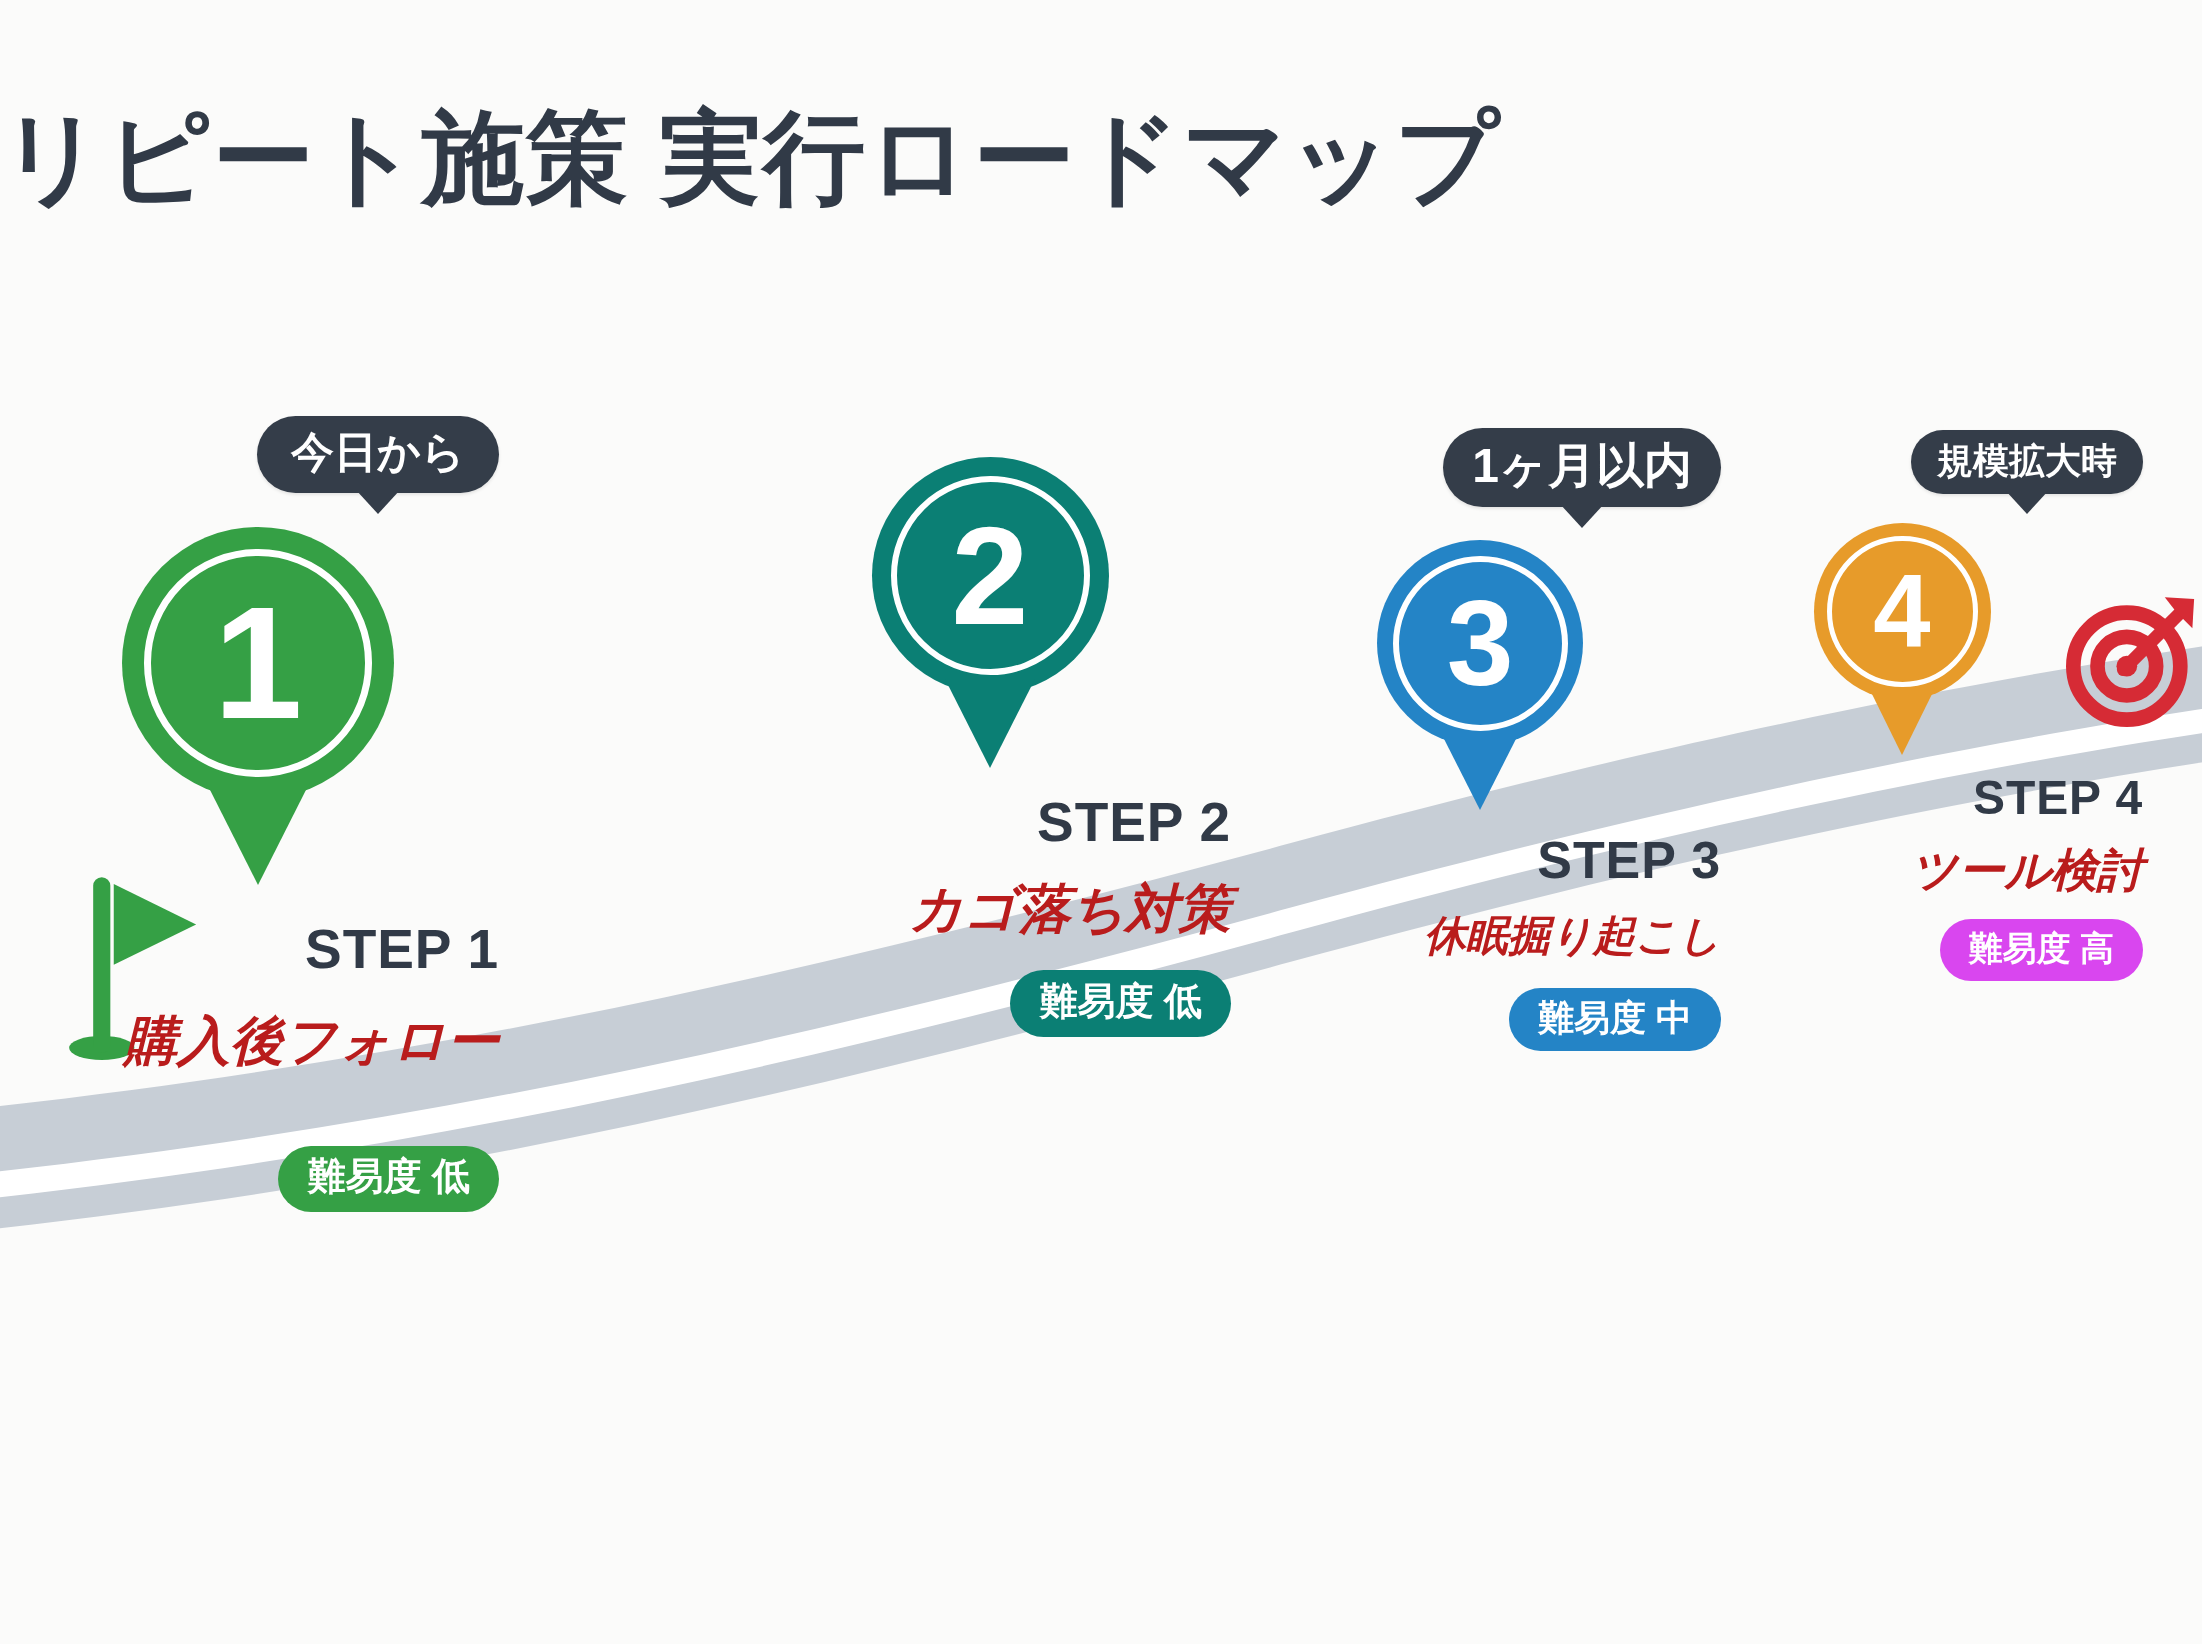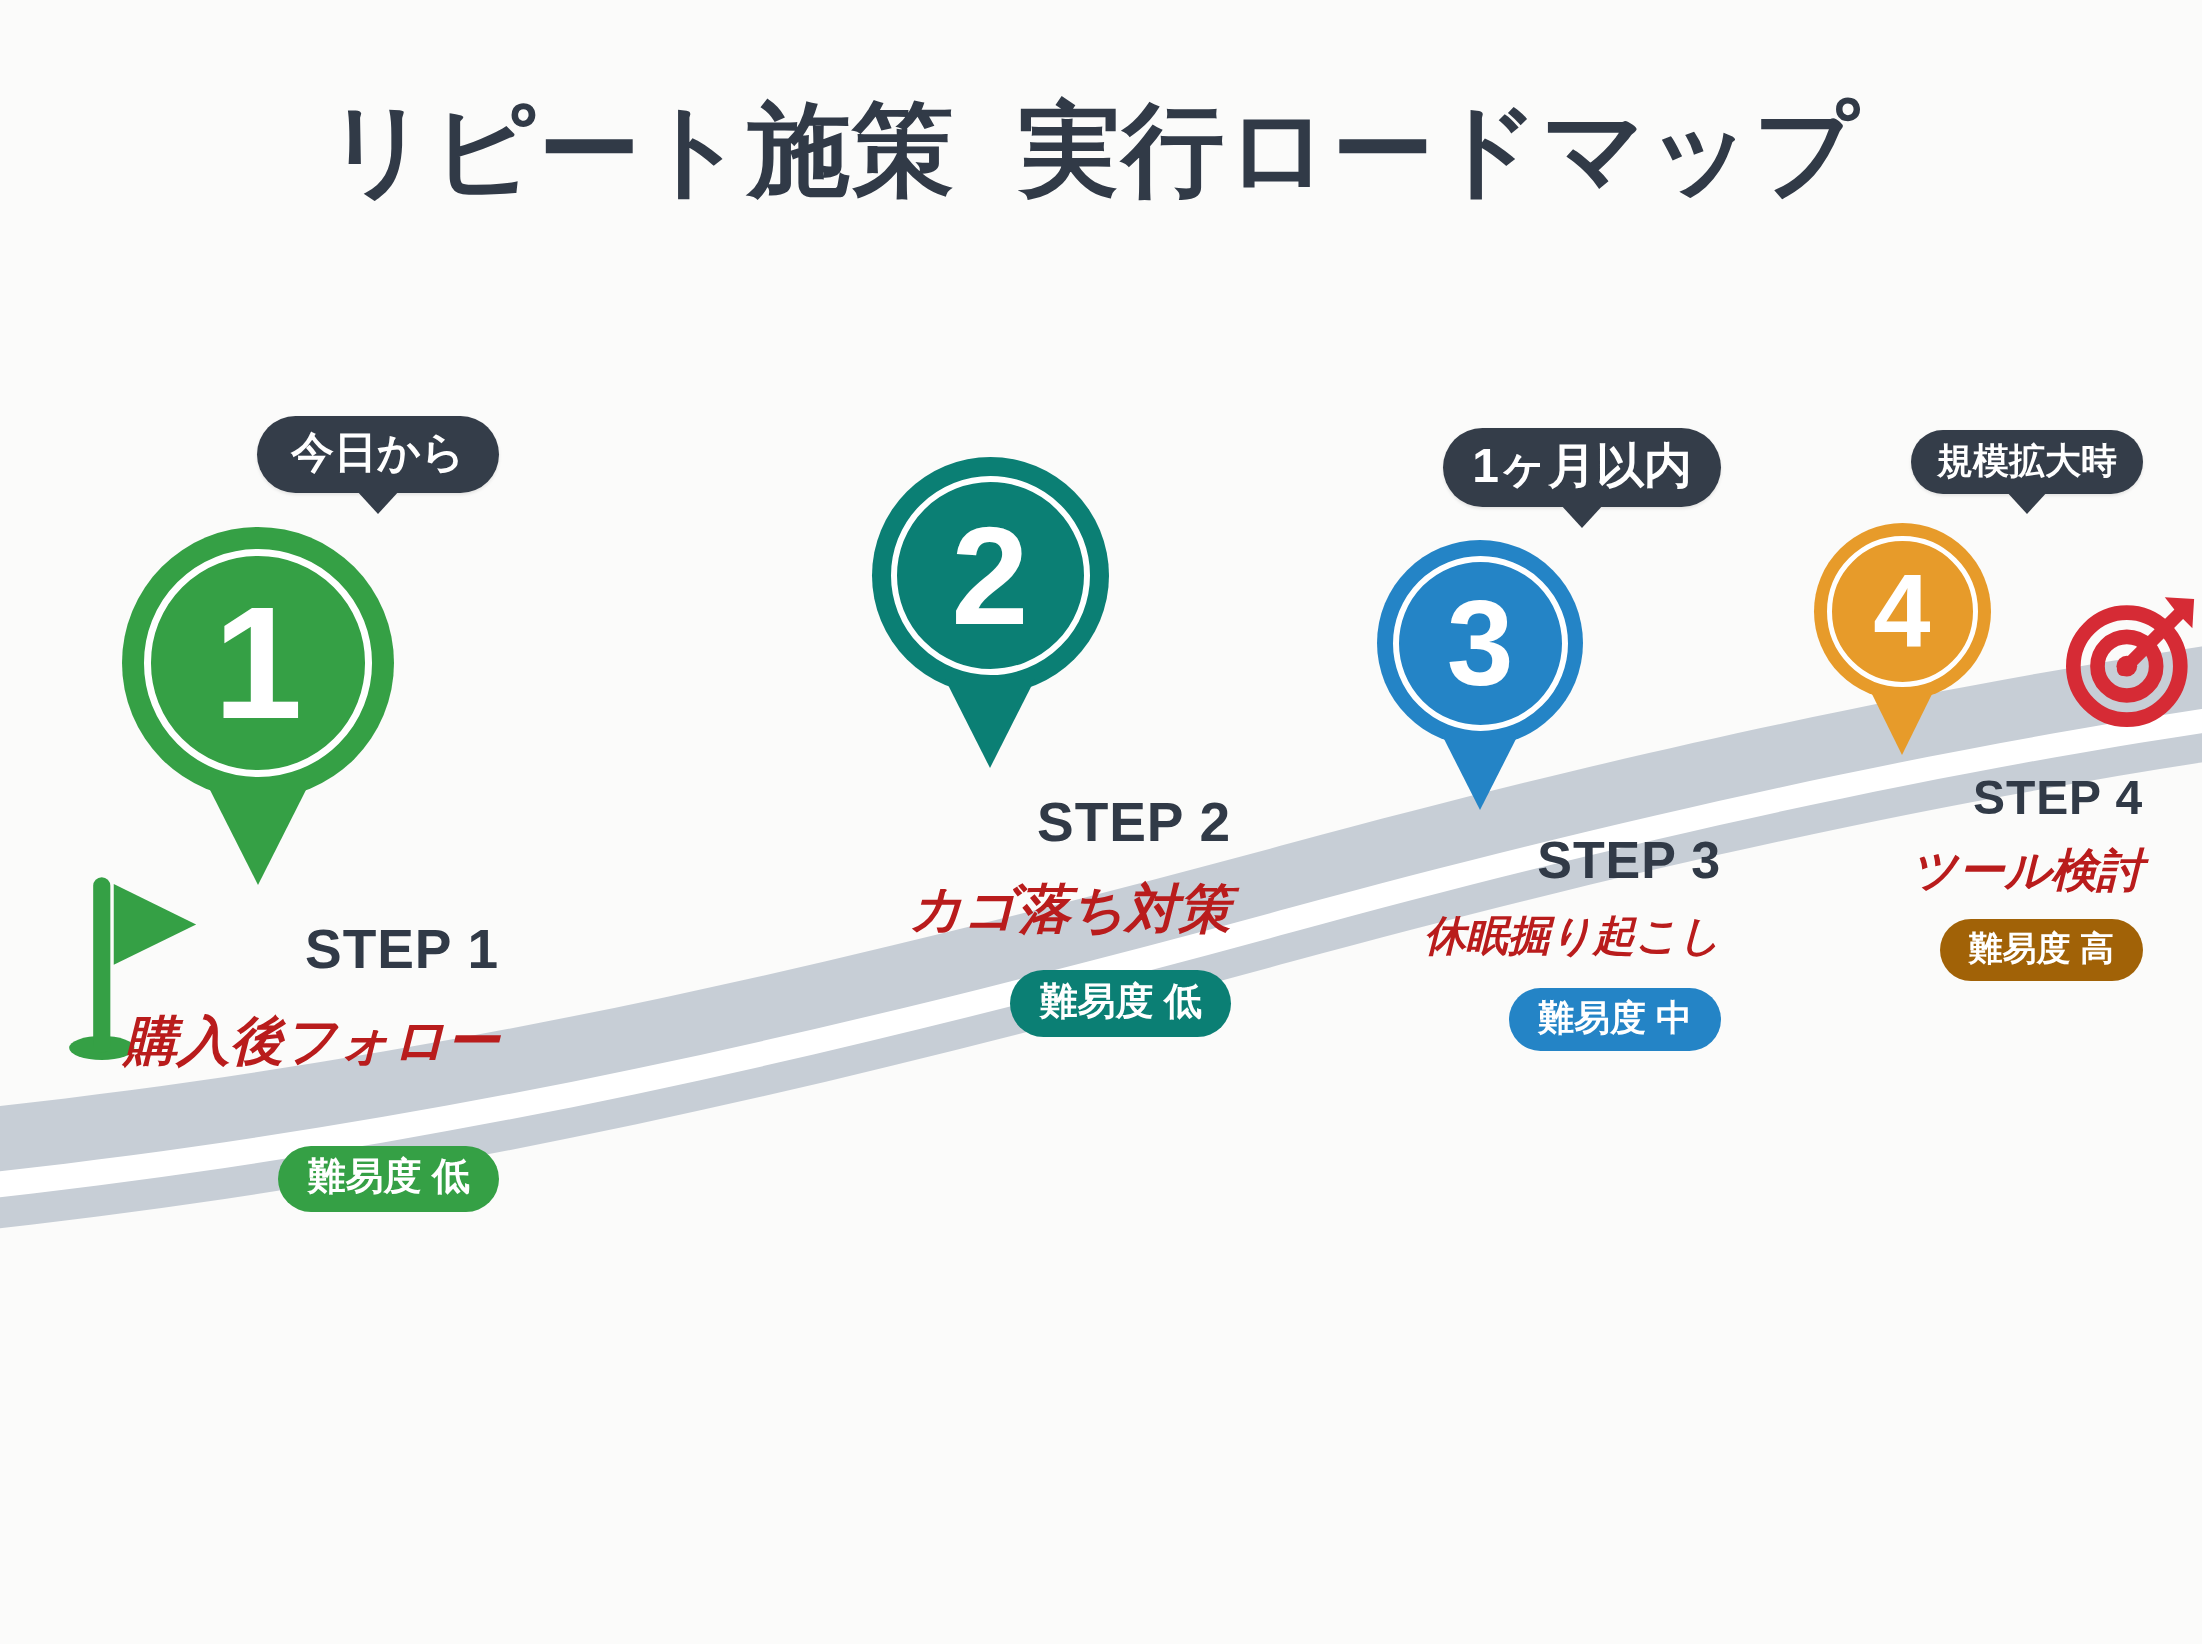--- a/index.html
+++ b/index.html
@@ -12,28 +12,27 @@
     color:#2f3640;
   }
   #stage { position:absolute; inset:0; }
 
   
   .road-layer { position:absolute; left:0; top:0; width:2203px; height:1644px; pointer-events:none; }
 
   
   .title {
     position:absolute; left:0; top:102px; width:2186px;
-    text-align:center;
+    text-align:left;
     font-size:102px;
     font-weight:800;
     letter-spacing:1.7px;
     color:#313a47;
     line-height:1.1;
     white-space:nowrap;
-    font-family:Liberation Mono, monospace;
   }
 
   
   .step { position:absolute; width:482px; text-align:right; }
 
   
   .badge-wrap { position:relative; display:inline-block; }
   .time-badge {
     display:inline-block;
     background:#343d49;
@@ -202,18 +201,18 @@
       <div class="pin-circle" style="width:177px;height:177px;background:#e79b2a;">
         <div class="pin-ring" style="inset:13px;border-width:5.2px;"></div>
         <div class="pin-num" style="font-size:103px;">4</div>
       </div>
       <div class="pin-tail" style="top:165px;border-left-width:33px;border-right-width:33px;border-top-width:67px;border-top-color:#e79b2a;"></div>
     </div>
 
     <div class="step-title" style="margin-top:15.5px;font-size:48px;">STEP 4</div>
     <div class="step-sub" style="margin-top:19px;font-size:46px;">ツール検討</div>
     <div style="margin-top:22.4px;">
-      <span class="diff" style="background:#a16207;font-size:34px;">難易度 高</span>
+      <span class="diff" style="background:#d946ef;font-size:34px;">難易度 高</span>
     </div>
   </div>
 
 </div>
 
 
 </body></html>

